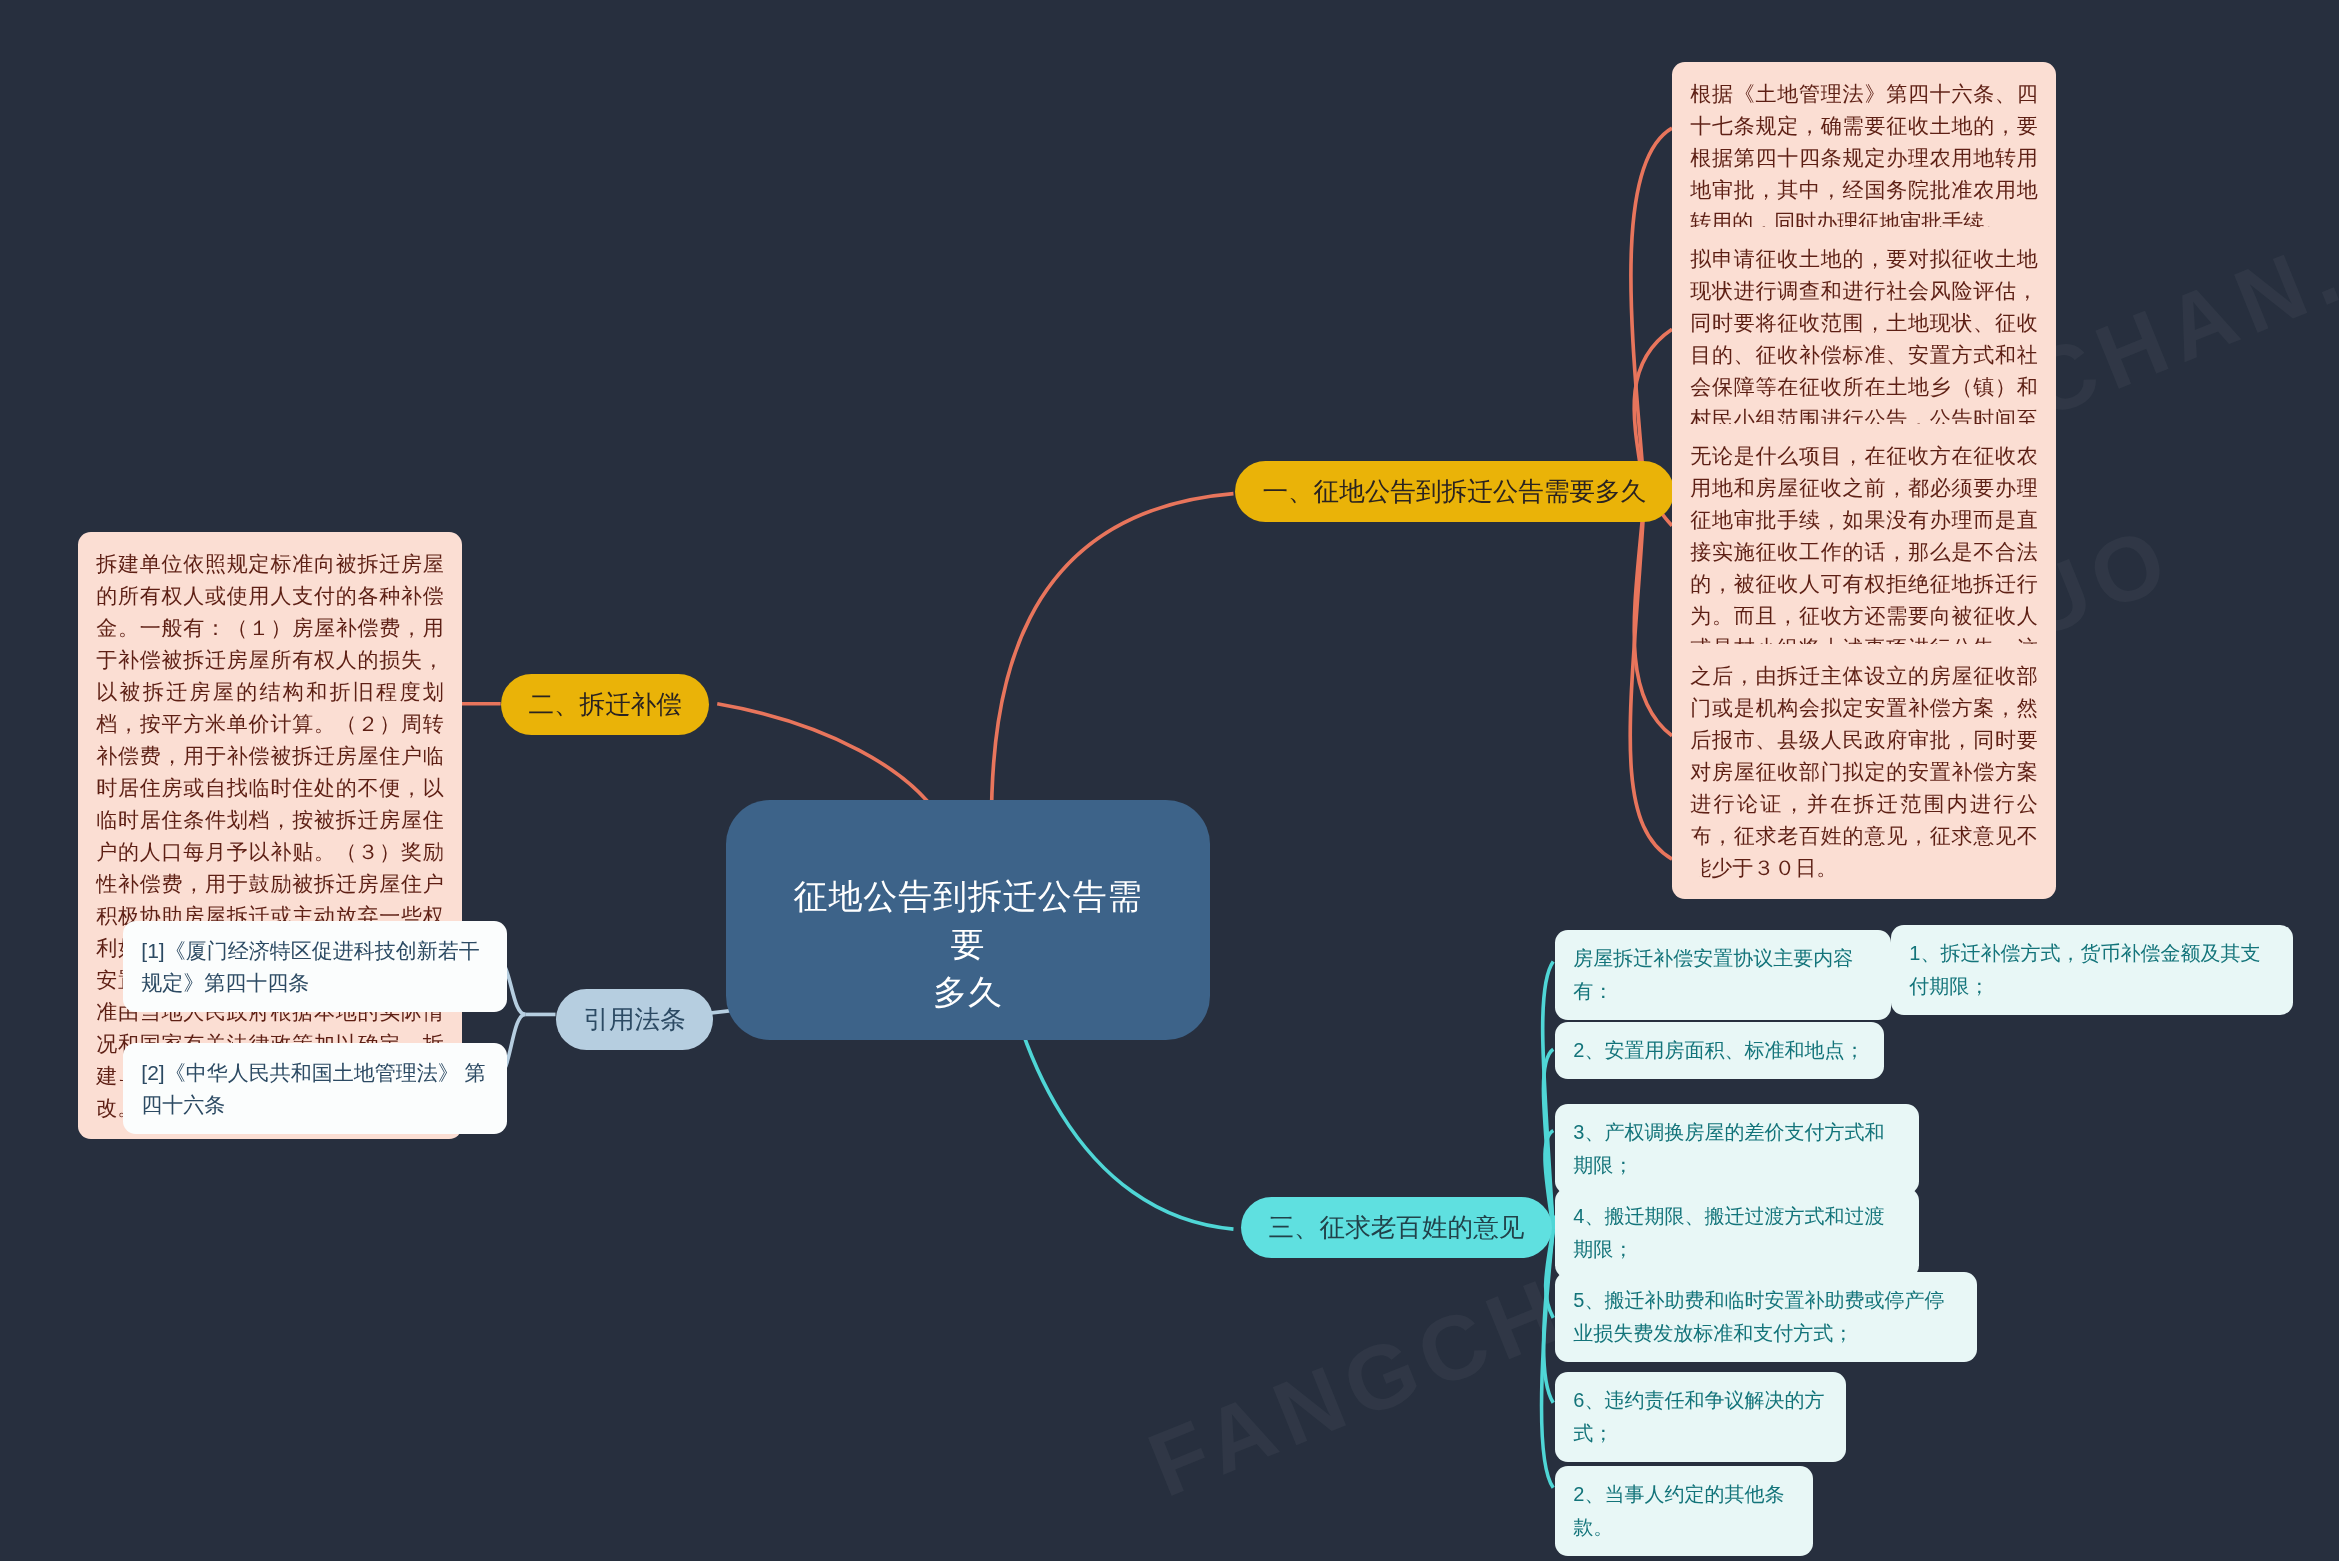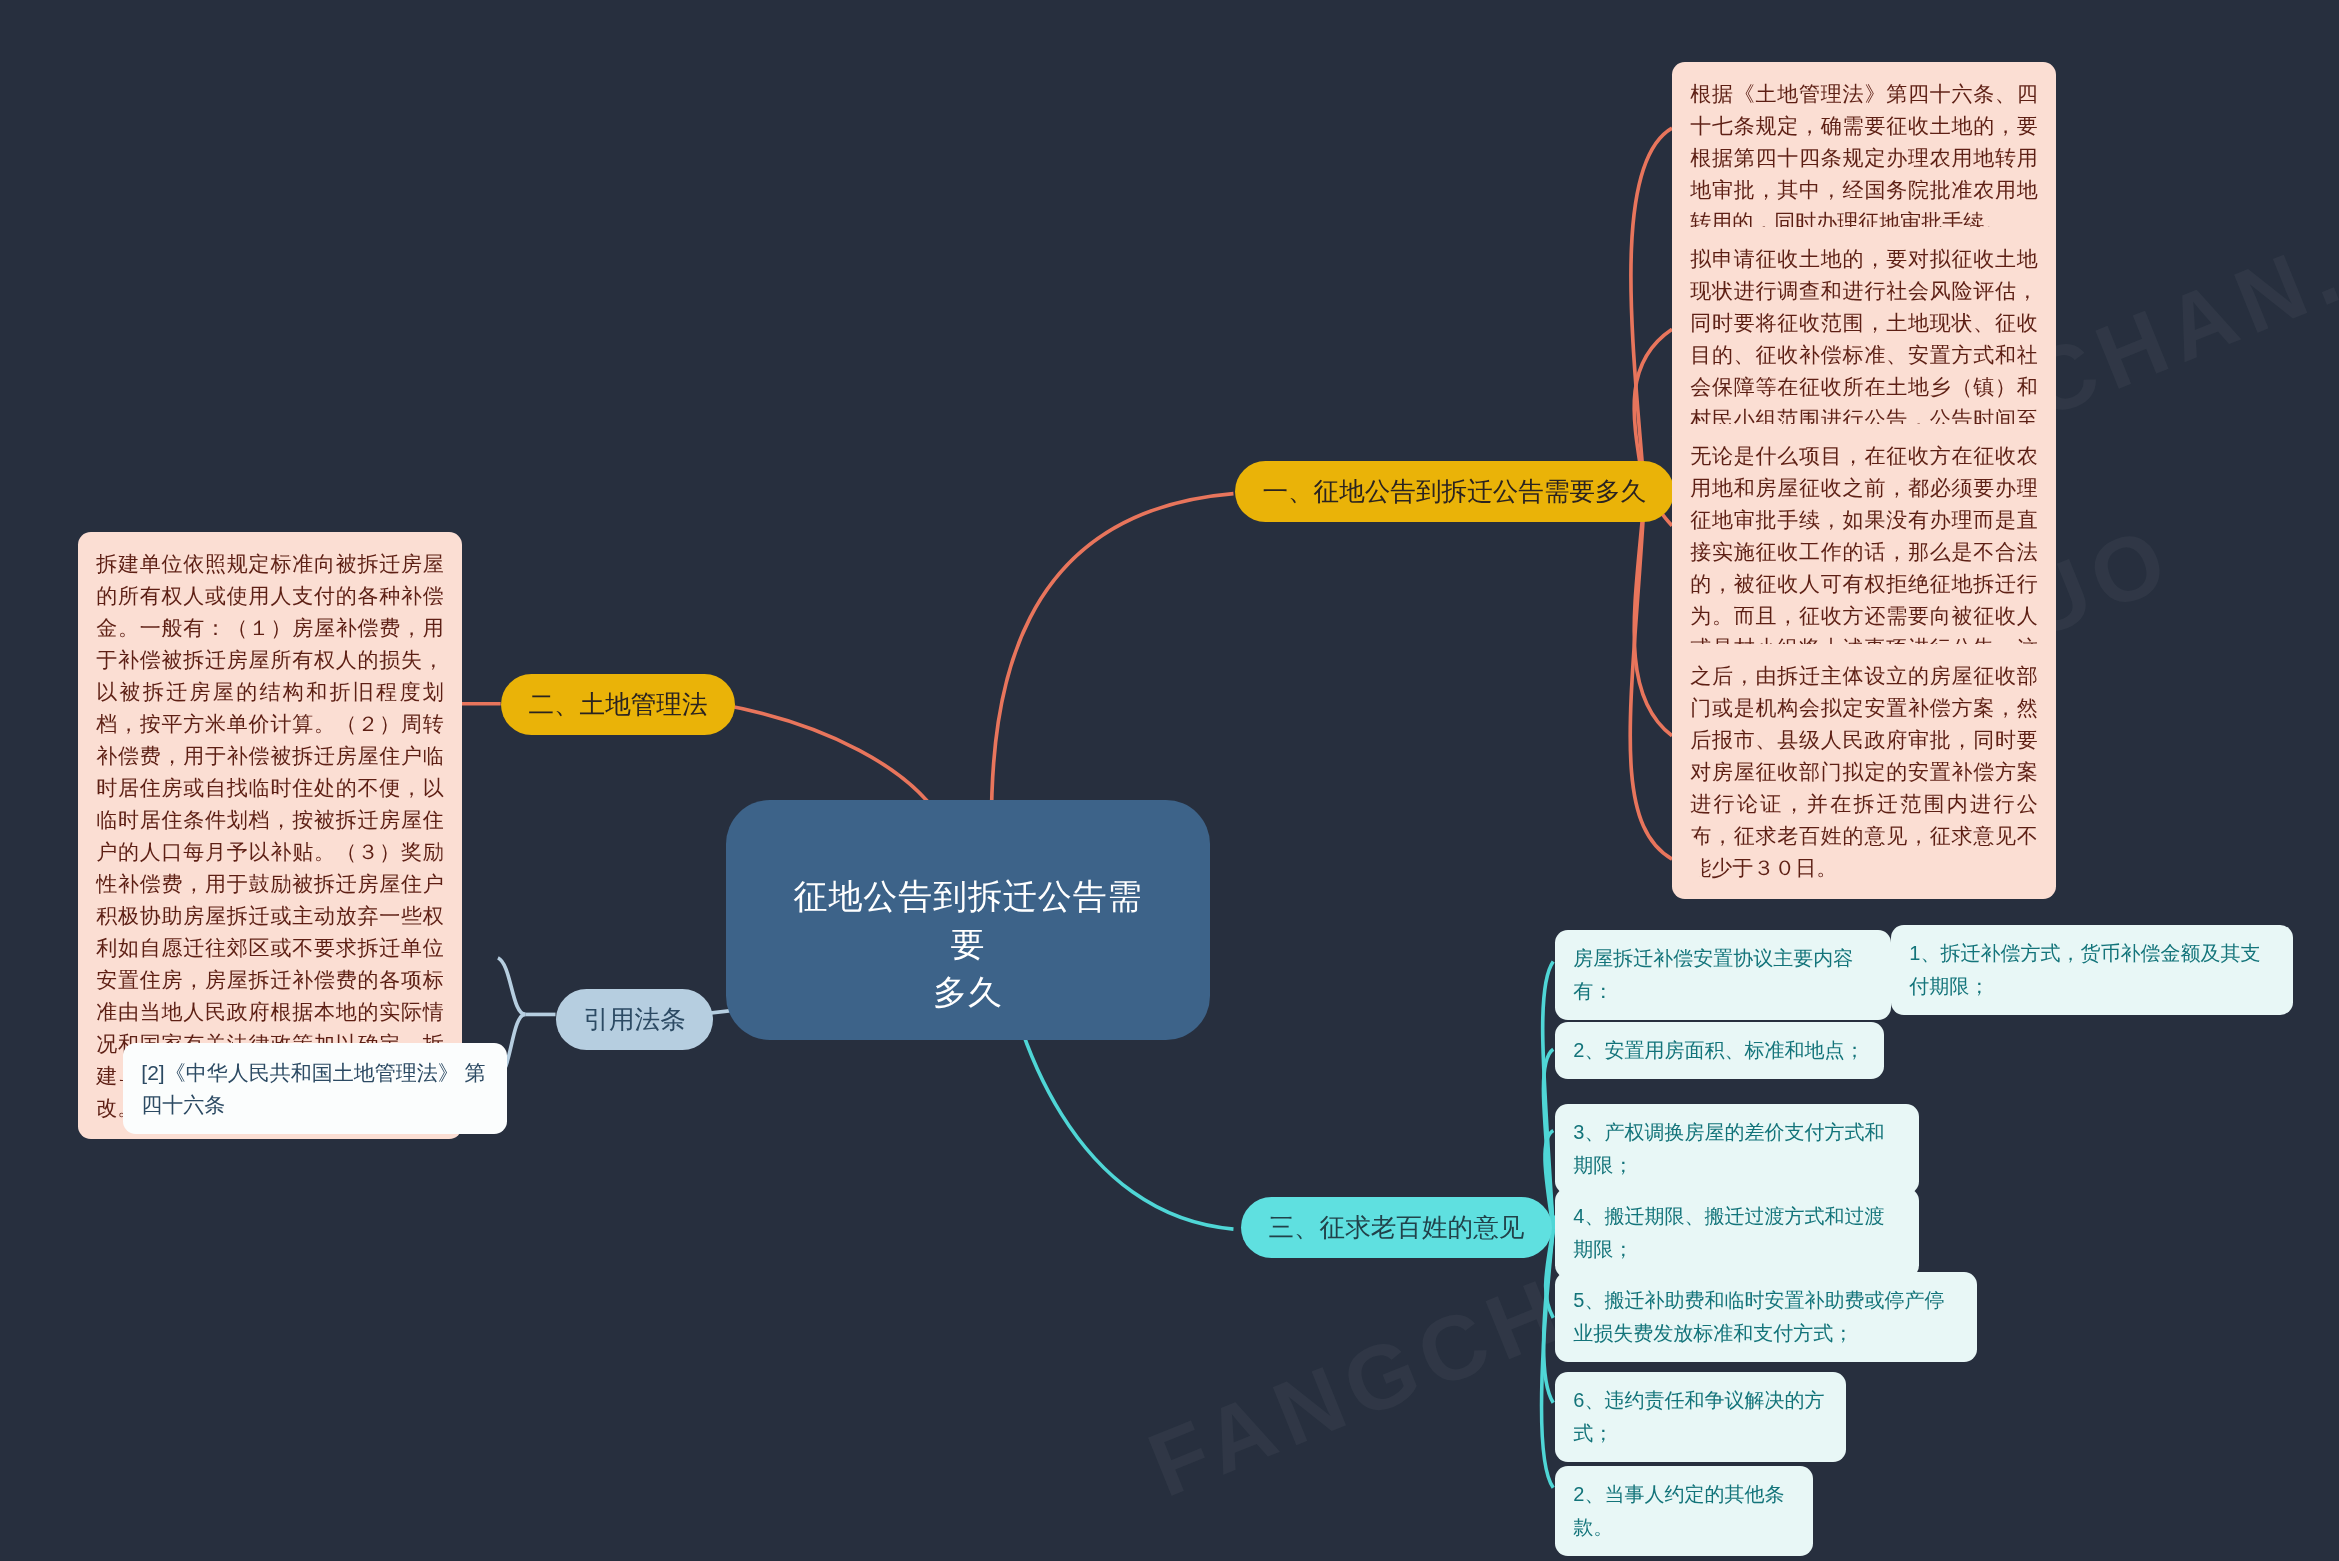--- a/index.html
+++ b/index.html
@@ -148,31 +148,34 @@
 
   <div class="node card card-pink" style="left:1672px;top:644px;width:384px;">
     <span>之后，由拆迁主体设立的房屋征收部门或是机构会拟定安置补偿方案，然后报市、县级人民政府审批，同时要对房屋征收部门拟定的安置补偿方案进行论证，并在拆迁范围内进行公布，征求老百姓的意见，征求意见不能少于３０日。</span>
   </div>
 
   <div class="node card card-pink" style="left:1672px;top:836px;width:29px;height:48px;padding:0;">
     <span></span>
   </div>
 
   <div class="node pill pill-orange" style="left:501px;top:674px;">
-    <span>二、土地管理法</span>
+    <span>二、拆迁补偿</span>
   </div>
 
   <div class="node card card-pink" style="left:78px;top:532px;width:384px;">
     <span>拆建单位依照规定标准向被拆迁房屋的所有权人或使用人支付的各种补偿金。一般有：（１）房屋补偿费，用于补偿被拆迁房屋所有权人的损失，以被拆迁房屋的结构和折旧程度划档，按平方米单价计算。（２）周转补偿费，用于补偿被拆迁房屋住户临时居住房或自找临时住处的不便，以临时居住条件划档，按被拆迁房屋住户的人口每月予以补贴。（３）奖励性补偿费，用于鼓励被拆迁房屋住户积极协助房屋拆迁或主动放弃一些权利如自愿迁往郊区或不要求拆迁单位安置住房，房屋拆迁补偿费的各项标准由当地人民政府根据本地的实际情况和国家有关法律政策加以确定，拆建单位必须严格执行，不得任意更改。</span>
   </div>
 
   <div class="node pill pill-blue" style="left:556px;top:989px;">
     <span>引用法条</span>
   </div>
 
+  <div class="node card card-white" style="left:123px;top:921px;width:384px;">
+    <span>[1]《厦门经济特区促进科技创新若干规定》第四十四条</span>
+  </div>
 
   <div class="node card card-white" style="left:123px;top:1043px;width:384px;">
     <span>[2]《中华人民共和国土地管理法》 第四十六条</span>
   </div>
 
   <div class="node pill pill-cyan" style="left:1241px;top:1197px;">
     <span>三、征求老百姓的意见</span>
   </div>
 
   <div class="node card card-mint" style="left:1555px;top:930px;width:336px;">

